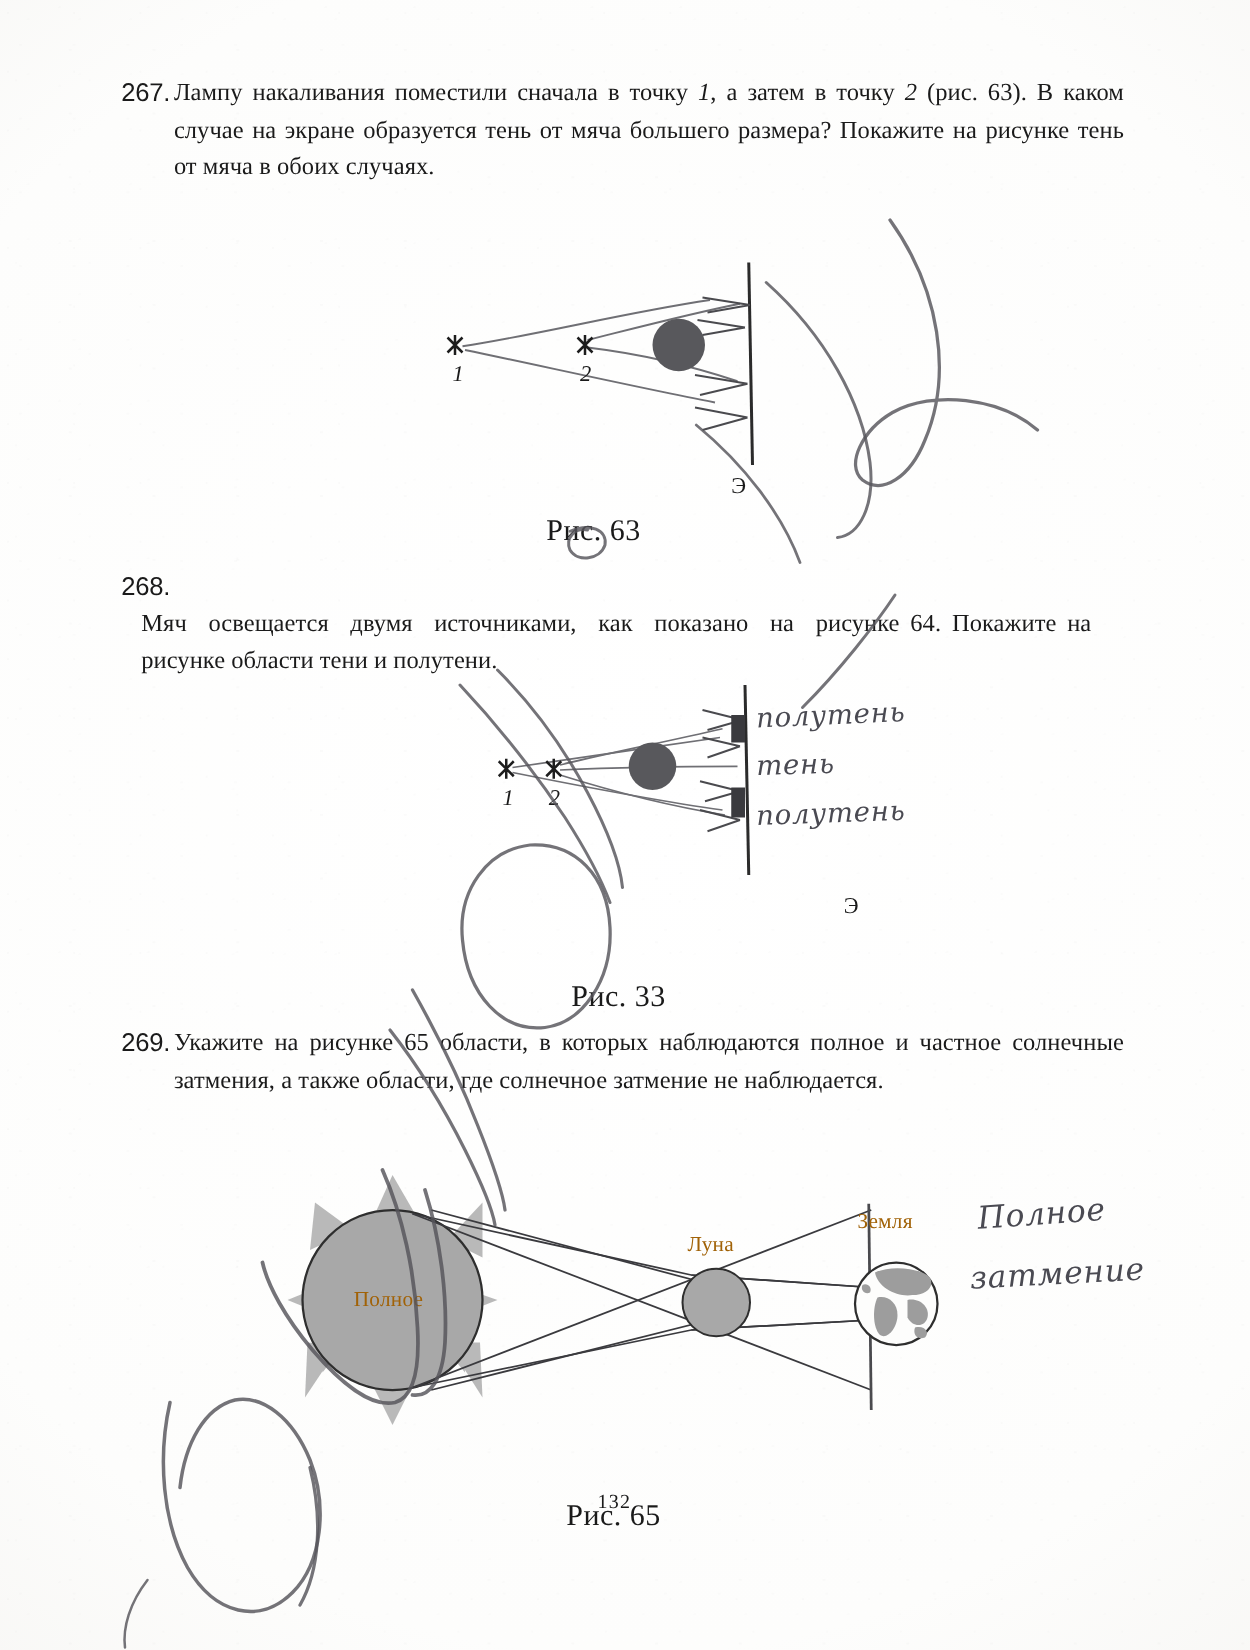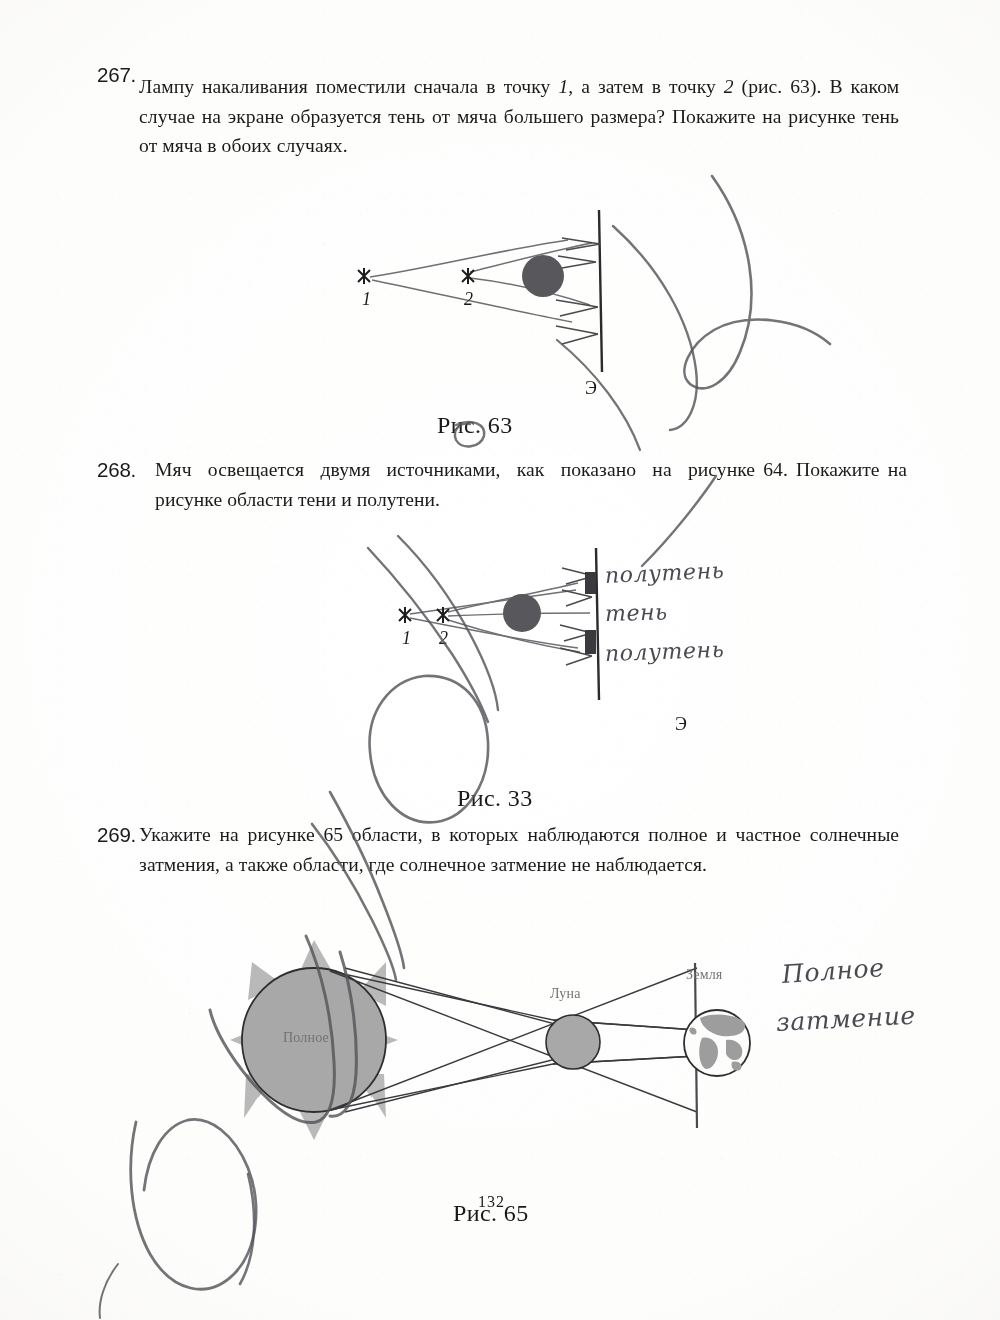--- a/index.html
+++ b/index.html
@@ -39,41 +39,41 @@
     padding-right:3px;
     line-height:29.5px;
   }
   .ptext{
     font-size:19.6px;line-height:29.5px;
     text-align:justify;
     letter-spacing:.05px;
   }
   .ptext i{font-style:italic;}
   #p267{left:97px;top:60px;width:810px;}
-  #p267 .ptext{width:760px;margin-top:12px;}
-  #p268{left:97px;top:455px;width:810px;}
+  #p267 .ptext{width:760px;}
+  #p268{left:97px;top:455px;width:810px;flex-direction:column;}
   #p268 .ptext{width:760px;text-align:justify;margin-left:16px;}
   #p269{left:97px;top:820px;width:810px;}
   #p269 .ptext{width:760px;}
 
   .caption{
     position:absolute;font-size:24px;letter-spacing:.4px;
   }
   #cap63{left:437px;top:412px;}
   #cap64{left:457px;top:785px;}
   #cap65{left:453px;top:1200px;}
   #pageno{position:absolute;left:478px;top:1193px;font-size:16px;letter-spacing:1px;}
 
   .figlabel{position:absolute;font-size:18px;}
   #e63{left:585px;top:378px;}
   #e64{left:675px;top:714px;}
 
   .srclabel{position:absolute;font-style:italic;font-size:18px;font-weight:500;}
 
-  .bodylabel{position:absolute;font-size:14px;letter-spacing:.2px;color:#737373;}
+  .bodylabel{position:absolute;font-size:17px;letter-spacing:.2px;color:#a16207;}
   #lbl-sun{left:283px;top:1030px;}
   #lbl-moon{left:550px;top:986px;}
   #lbl-earth{left:686px;top:967px;}
 
   
   .hand{
     position:absolute;
     font-family:"DejaVu Serif", serif;
     font-style:italic;
     color:#4a4a52;

